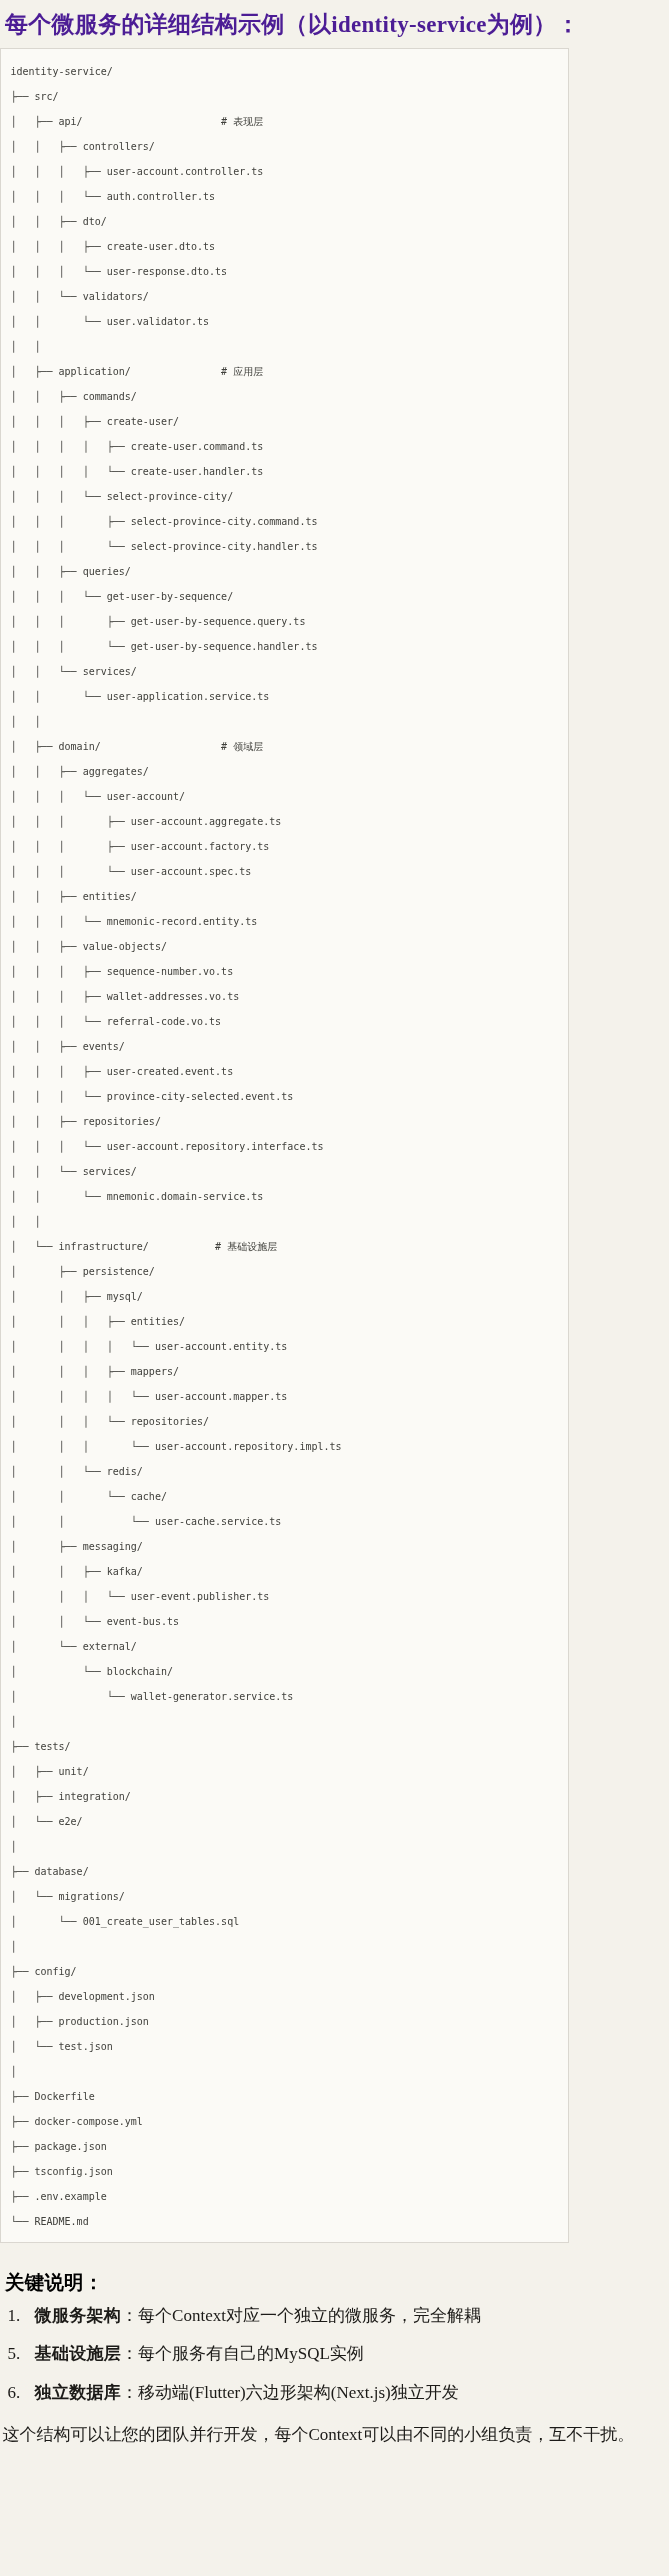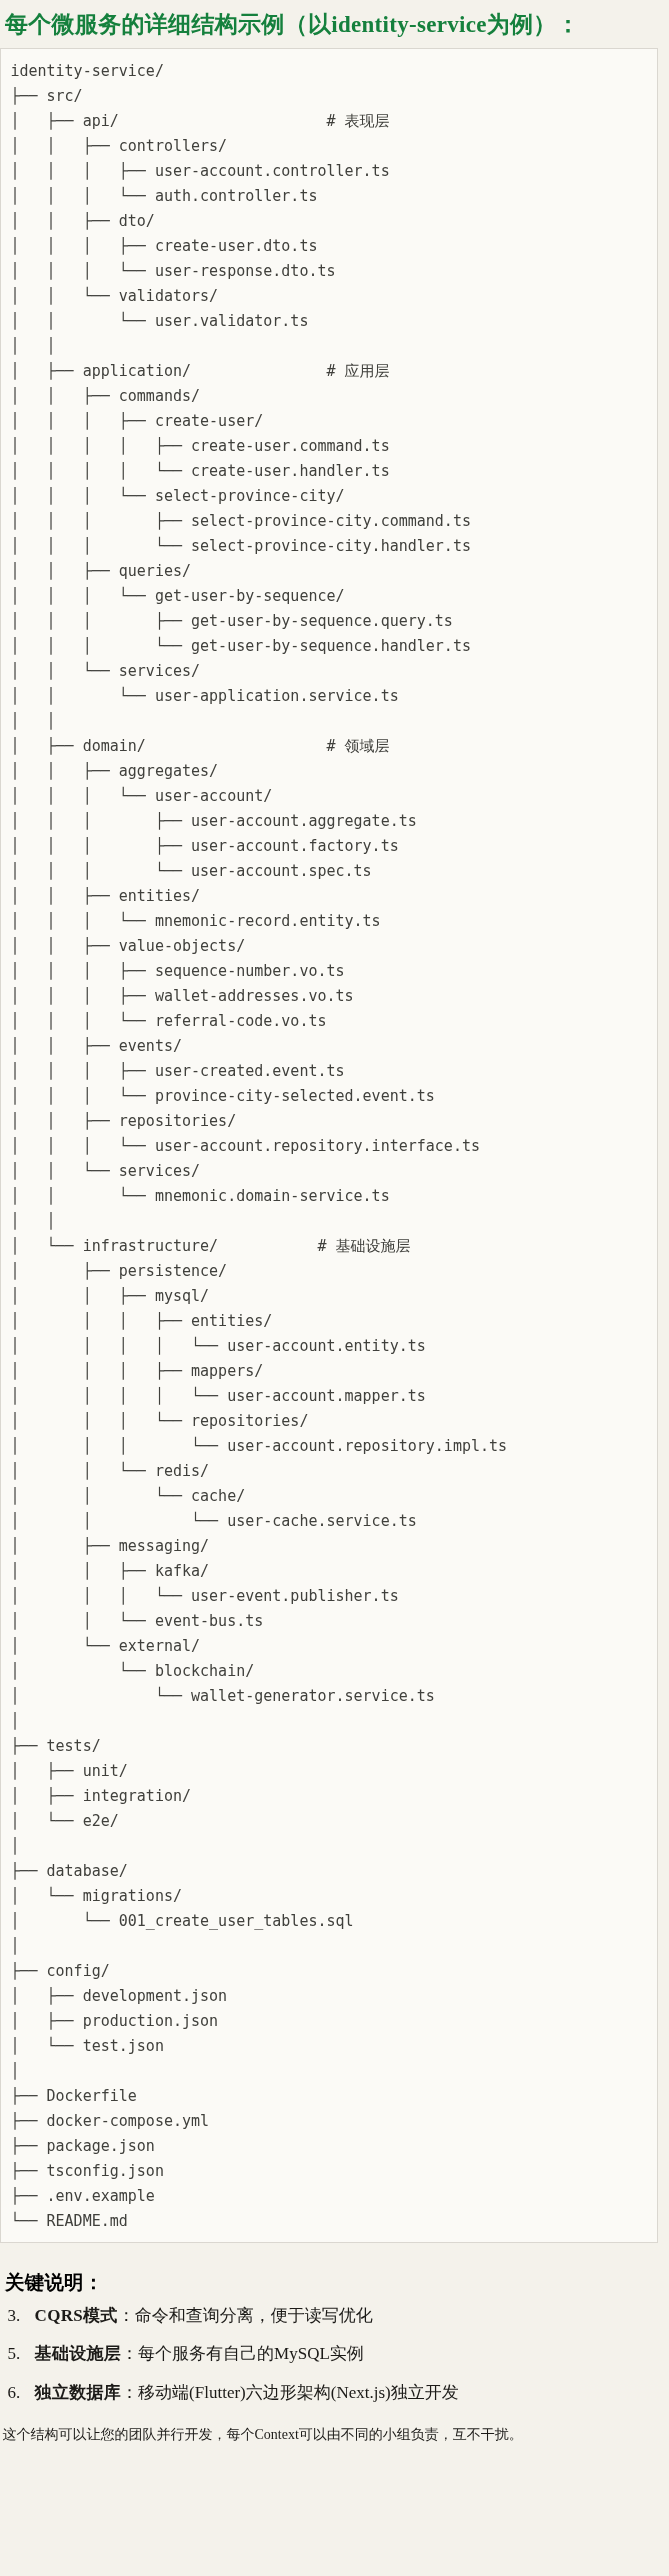--- a/index.html
+++ b/index.html
@@ -11,33 +11,33 @@
   }
   body {
     height: 2576px;
     overflow: hidden;
   }
   .page-title {
     margin: 10px 6.3px 0 5px;
     font-size: 23px;
     line-height: 29px;
     font-weight: bold;
-    color: #15803d;
+    color: #4c1d95;
     letter-spacing: 0.3px;
   }
   .code-block {
     margin-top: 9.4px;
-    width: 658px;
+    width: 569px;
     background: #fbfaf6;
     border: 0.6px solid #dad7d0;
     padding: 9.4px 6.3px 8.1px 9.4px;
     white-space: pre;
     overflow: hidden;
     font-family: "DejaVu Sans Mono", "Liberation Mono", monospace;
-    font-size: 15px;
+    font-size: 10px;
     line-height: 25px;
     color: #40403c;
   }
   .notes-heading {
     margin: 27.5px 5px 0 5px;
     font-size: 19.4px;
     line-height: 26px;
     font-weight: bold;
     color: #000000;
     letter-spacing: 0.3px;
@@ -56,21 +56,21 @@
     display: inline-block;
     min-width: 19px;
     margin-right: 8.1px;
   }
   .note-term {
     font-weight: bold;
     letter-spacing: 0.3px;
   }
   .closing-paragraph {
     margin: 16.3px 5px 0 2.5px;
-    font-size: 14px;
+    font-size: 17px;
     line-height: 25px;
     color: #1c1b18;
   }
 </style>
 </head>
 <body>
 
 <h1 class="page-title">每个微服务的详细结构示例（以identity-service为例）：</h1>
 
 <pre class="code-block">identity-service/
@@ -157,19 +157,19 @@
 ├── Dockerfile
 ├── docker-compose.yml
 ├── package.json
 ├── tsconfig.json
 ├── .env.example
 └── README.md</pre>
 
 <h2 class="notes-heading">关键说明：</h2>
 
 <ol class="notes-list">
-  <li><span class="note-num">3.</span><span class="note-term">CQRS模式</span><span>：</span><span>命令和查询分离，便于读写优化</span></li>
+  <li><span class="note-num">1.</span><span class="note-term">微服务架构</span><span>：</span><span>每个Context对应一个独立的微服务，完全解耦</span></li>
   <li><span class="note-num">5.</span><span class="note-term">基础设施层</span><span>：</span><span>每个服务有自己的MySQL实例</span></li>
   <li><span class="note-num">6.</span><span class="note-term">独立数据库</span><span>：</span><span>移动端(Flutter)六边形架构(Next.js)独立开发</span></li>
 </ol>
 
 <p class="closing-paragraph">这个结构可以让您的团队并行开发，每个Context可以由不同的小组负责，互不干扰。</p>
 
 
 </body></html>

